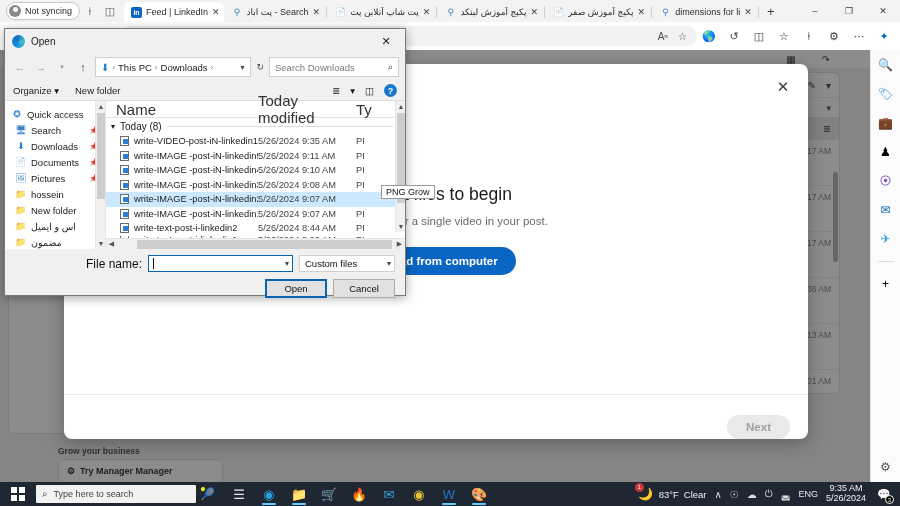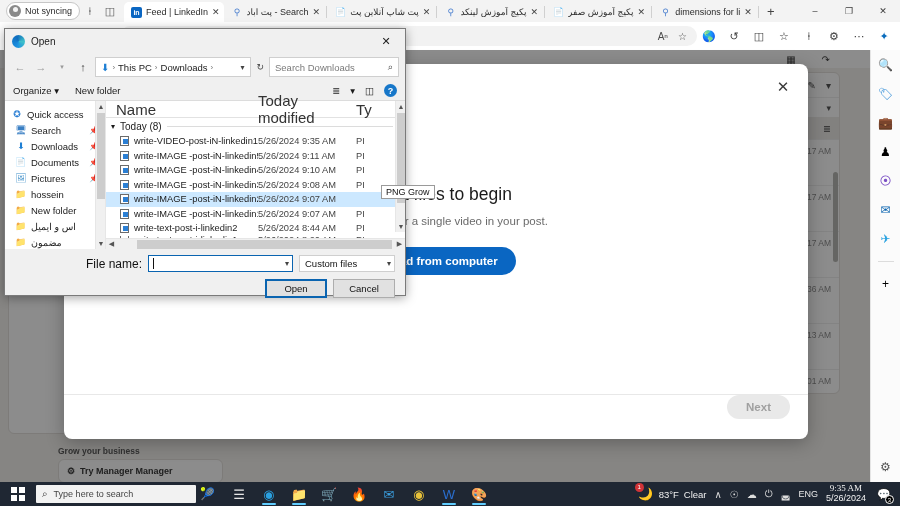--- a/index.html
+++ b/index.html
@@ -152,21 +152,21 @@
   }
   .modal-h1 { font-size:17.5px; color:#1a1a1a; font-weight:400;}
   .modal-sub { font-size:11.5px; color:#6b6b6b; }
   .upload-btn {
     margin-top:10px; background:#0a66c2; color:#fff; border:none; border-radius:15px;
     padding:8px 18px; font-size:11.5px; font-weight:bold;
     font-family:"Liberation Sans", sans-serif;
   }
   .modal-footer {
     position:absolute; left:0; bottom:0; width:744px; height:45px;
-    border-top:1px solid #e8e8e8; display:flex; align-items:flex-start; justify-content:flex-end;
+    border-top:1px solid #e8e8e8; display:flex; align-items:flex-end; justify-content:flex-end;
     padding-right:18px;
   }
   .next-btn {
     background:#e9e9e9; color:#a0a0a0; border:none; border-radius:14px;
     padding:6px 19px; font-size:11.5px; font-weight:bold;
     font-family:"Liberation Sans", sans-serif;
   }
 
   
   .filedlg {
@@ -731,20 +731,20 @@
         <span>83°F</span>
         <span>Clear</span>
       </span>
       <span class="tray-ico">∧</span>
       <span class="tray-ico">☉</span>
       <span class="tray-ico">☁</span>
       <span class="tray-ico">⏻</span>
       <span class="tray-ico">◛</span>
       <span>ENG</span>
       <span class="clock">
-        <span style="display:block;font-family:Liberation Serif, serif;">9:35 AM</span>
+        <span style="display:block;">9:35 AM</span>
         <span style="display:block;">5/26/2024</span>
       </span>
       <span class="notif">💬<span class="notif-badge">3</span></span>
     </div>
   </div>
 
 </div>
 
 </body></html>

